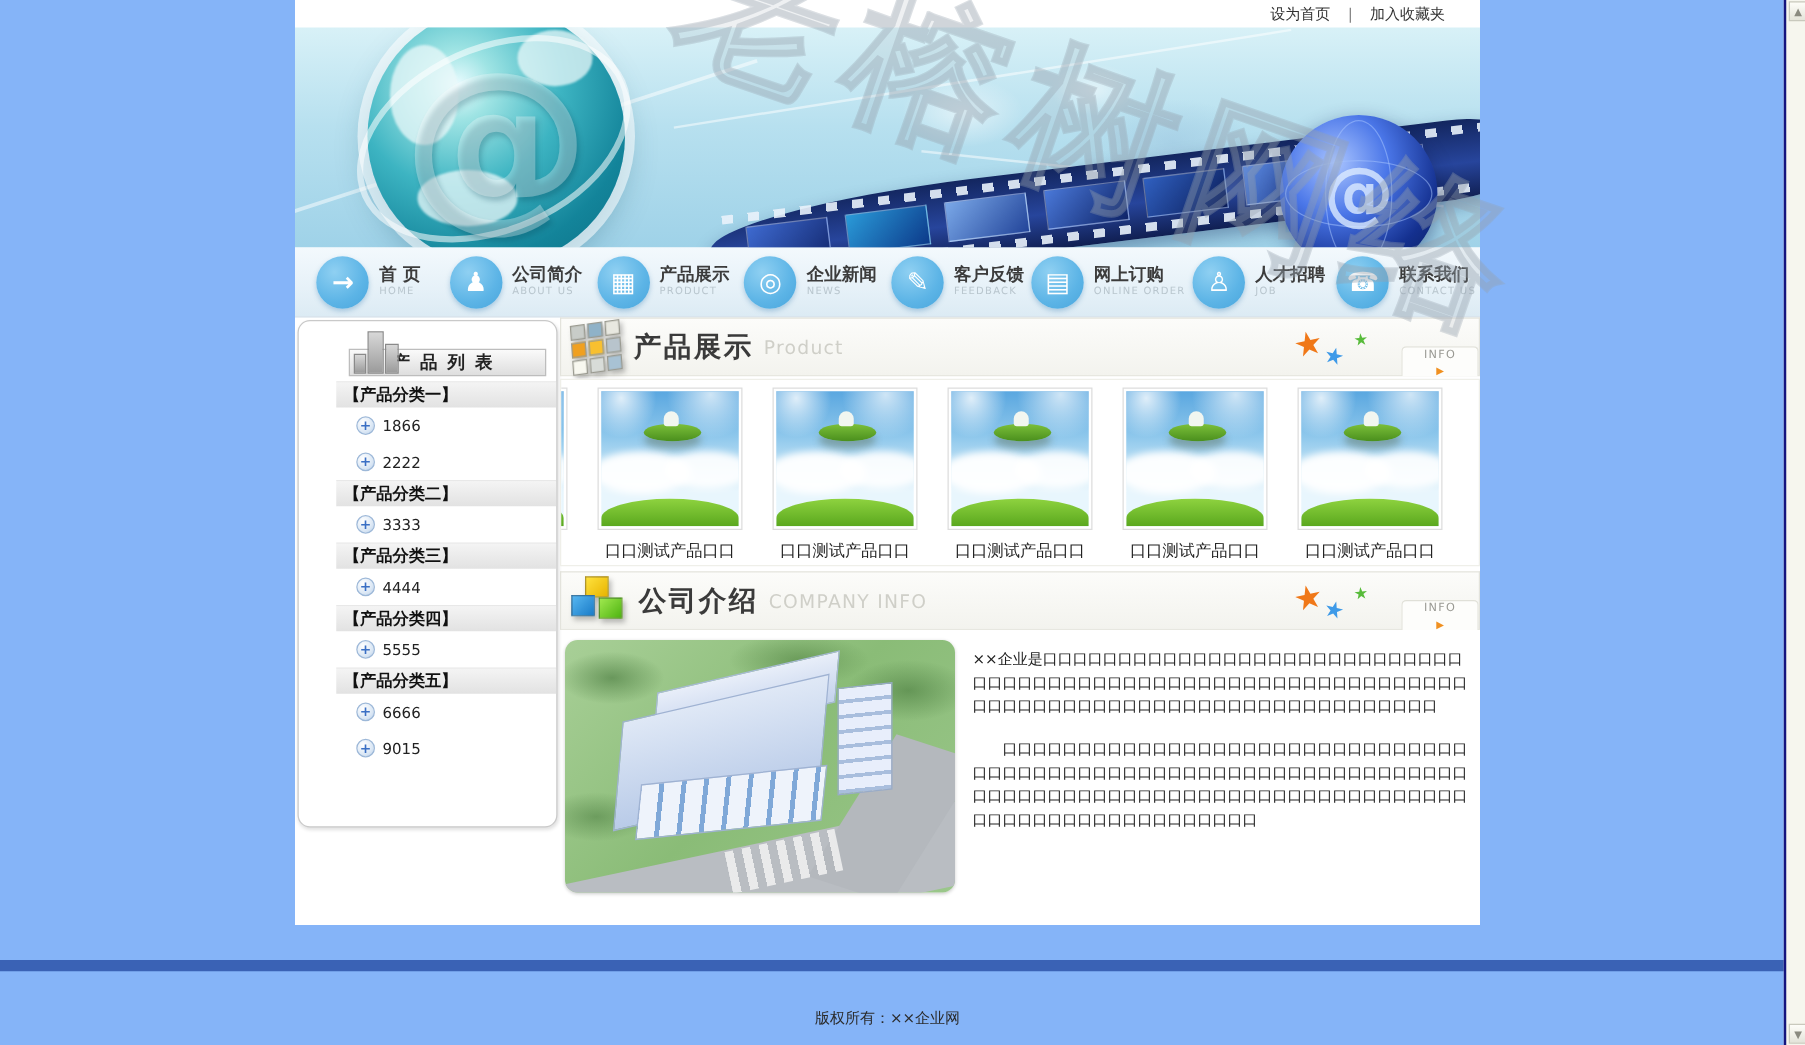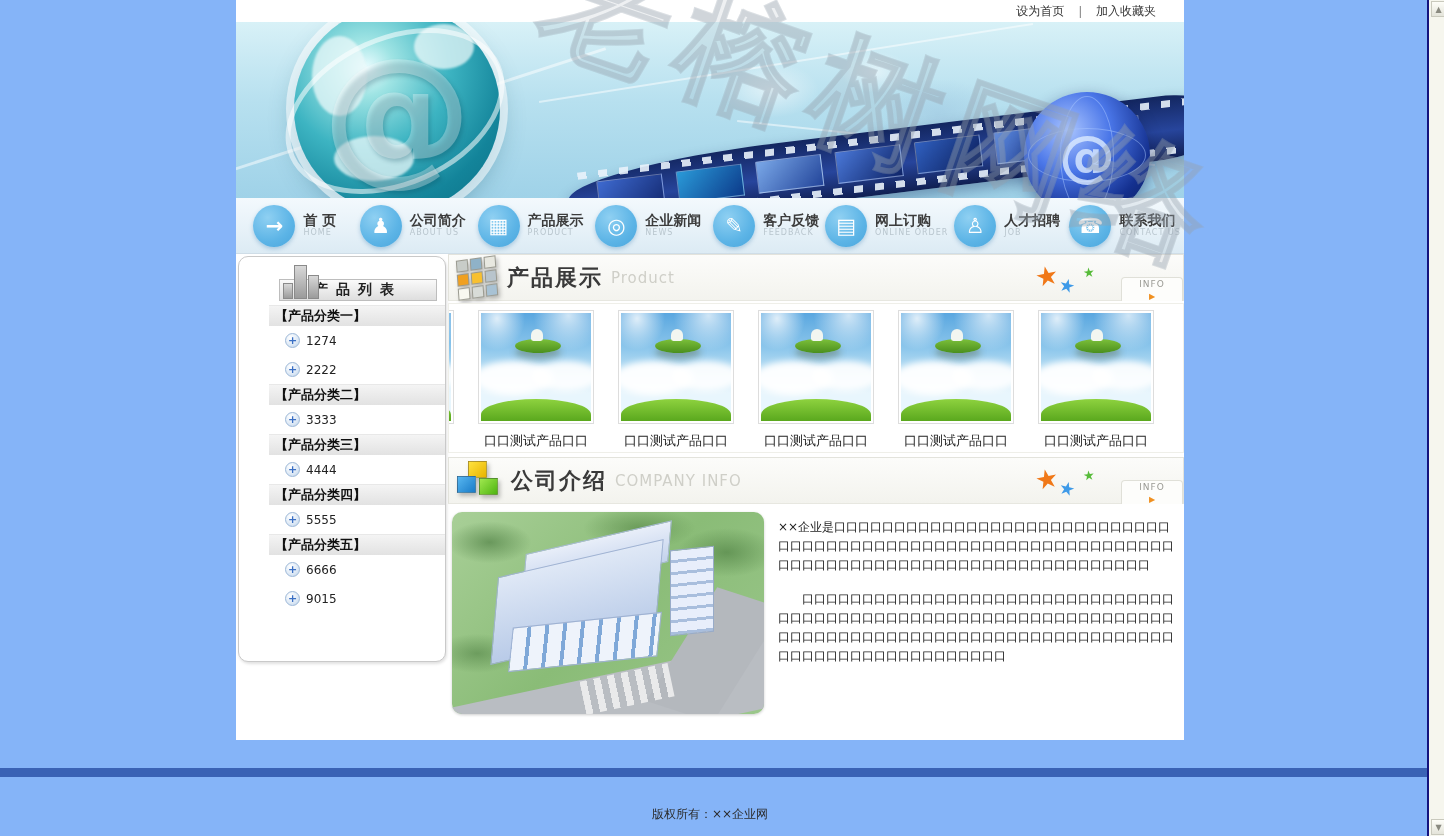--- a/index.html
+++ b/index.html
@@ -310,21 +310,21 @@
           <i class="b3"></i>
         </div>
       <div class="bar">产品列表</div>
     </div>
     <div id="sidebar-body">
     <div class="cat-group">
       <div class="cat-head">【产品分类一】</div>
       <div class="cat-items">
     <div class="cat-item">
       <span class="plus">+</span>
-      <span class="lbl">1274</span>
+      <span class="lbl">1866</span>
     </div>
 
     <div class="cat-item">
       <span class="plus">+</span>
       <span class="lbl">2222</span>
     </div>
   </div>
     </div>
 
     <div class="cat-group">

